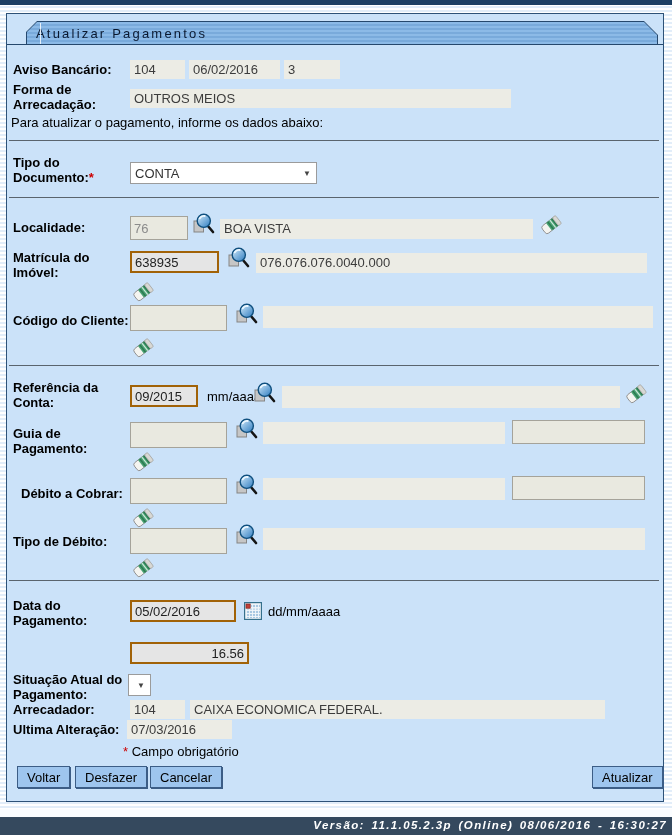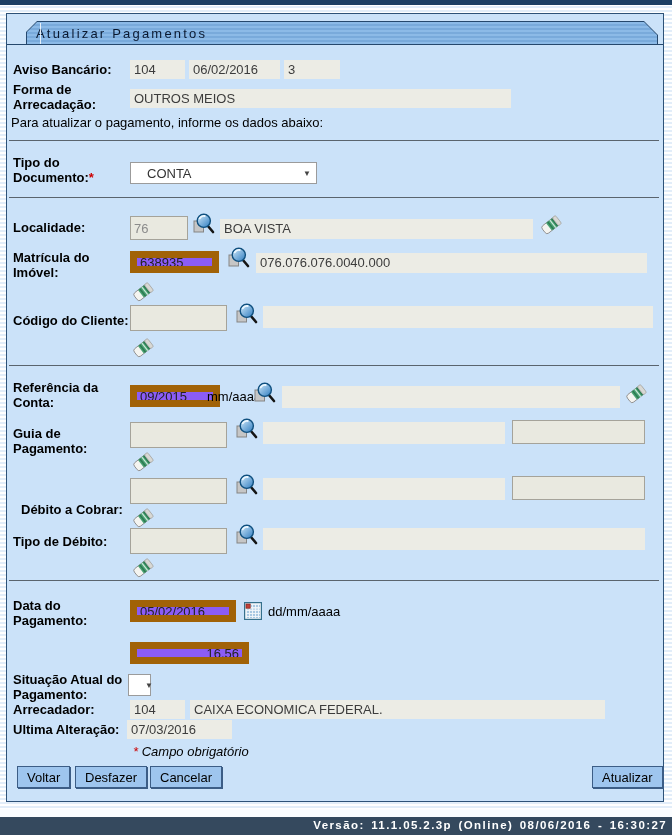--- a/index.html
+++ b/index.html
@@ -24,40 +24,40 @@
   .tab-title { padding-left:9px; font-size:13px; letter-spacing:2.2px; color:#0a1930; }
   .tab-line { position:absolute; left:0; top:30px; width:100%; border-top:1px solid #26486d; }
 
   .lbl { position:absolute; width:118px; font-size:13px; font-weight:bold; color:#000; line-height:1.16; }
   .txt { position:absolute; font-size:13px; color:#000; }
   .req { color:#cc0000; }
   .sep { position:absolute; left:2px; width:650px; border-top:1px solid #5a646e; height:0; }
 
   .flat { position:absolute; background:#ecece5; color:#3c3c3c; font-size:13px;
     box-sizing:border-box; padding:2px 0 0 4px; white-space:nowrap; overflow:hidden; }
-  input.inp { position:absolute; box-sizing:border-box; background:#8b5cf6; border:7px solid #a16207;
+  input.inp { position:absolute; box-sizing:border-box; background:#e5e5e5; border:2px solid #a16207;
     font-family:"Liberation Sans",sans-serif; font-size:13px; color:#222; padding:0 3px; }
   input.inp.dis { background:#e9e9e0; border:1px solid #a5a39a; color:#8b8b8b; }
   input.inp.right { text-align:right; }
 
   .selectbox { position:absolute; box-sizing:border-box; background:#fff; border:1px solid #9b9b9b;
-    font-size:13px; color:#333; display:flex; align-items:center; padding-left:16px; cursor:default; }
+    font-size:13px; color:#333; display:flex; align-items:center; padding-left:4px; cursor:default; }
   .selectbox::after { content:"▼"; font-size:8px; color:#444; margin-left:auto; padding-right:5px; }
 
   .icon-btn { position:absolute; width:23px; height:23px; padding:0; border:none; background:transparent; cursor:pointer; }
   .icon-btn svg { display:block; }
 
   .btn { position:absolute; height:22px; background:#9ec5ee; border:1px solid #3c5d86;
     box-shadow:1px 1px 0 #3c5d86; font-family:"Liberation Sans",sans-serif; font-size:13px;
     color:#000; padding:0 9px; cursor:pointer; }
 
   .pre-bar { position:absolute; left:0; top:809px; width:672px; height:8px; background:#fbfdff; }
   .bottom-bar { position:absolute; left:0; top:817px; width:672px; height:18px; background:#35495e;
     color:#fff; font-weight:bold; font-size:11.5px; letter-spacing:1.4px; word-spacing:2px;
-    text-align:right; box-sizing:border-box; padding:2px 5px 0 0; }
+    text-align:right; box-sizing:border-box; padding:2px 5px 0 0;font-style:italic; }
 </style>
 </head>
 <body>
 
 <svg width="0" height="0" style="position:absolute" aria-hidden="true">
   <defs>
     <linearGradient id="lens" x1="0" y1="0" x2="1" y2="1">
       <stop offset="0" stop-color="#d3ebfb"></stop>
         <stop offset="1" stop-color="#2e7cc0"></stop>
     </linearGradient>
@@ -157,21 +157,21 @@
   <div class="flat" style="left:256px; top:292px; width:390px; height:22px;"></div>
   <button class="icon-btn" style="left:125px; top:322px;">
       <svg width="23" height="23">
         <use href="#sym-eraser"></use>
       </svg>
     </button>
 
   <div class="sep" style="top:351px;"></div>
 
   <div class="lbl" style="left:6px; top:366px;">Referência da Conta:</div>
-  <input class="inp" style="left: 123px; top: 371px; width: 90px; height: 22px;" value="09/2015">
+  <input class="inp" style="left: 123px; top: 371px; width: 68px; height: 22px;" value="09/2015">
   <div class="txt" style="left:200px; top:375px;">mm/aaaa</div>
   <button class="icon-btn" style="left:246px; top:367px;">
       <svg width="23" height="23">
         <use href="#sym-search"></use>
       </svg>
     </button>
   <div class="flat" style="left:275px; top:372px; width:338px; height:22px;"></div>
   <button class="icon-btn" style="left:618px; top:368px;">
       <svg width="23" height="23">
         <use href="#sym-eraser"></use>
@@ -186,21 +186,21 @@
       </svg>
     </button>
   <div class="flat" style="left:256px; top:408px; width:242px; height:22px;"></div>
   <input class="inp dis" style="left: 505px; top: 406px; width: 133px; height: 24px;" readonly="" value="">
   <button class="icon-btn" style="left:125px; top:436px;">
       <svg width="23" height="23">
         <use href="#sym-eraser"></use>
       </svg>
     </button>
 
-  <div class="lbl" style="left:6px; top:488px;padding-left:8px;">Débito a Cobrar:</div>
+  <div class="lbl" style="left:6px; top:472px;padding-left:8px;">Débito a Cobrar:</div>
   <input class="inp dis" style="left: 123px; top: 464px; width: 97px; height: 26px;" readonly="" value="">
   <button class="icon-btn" style="left:228px; top:459px;">
       <svg width="23" height="23">
         <use href="#sym-search"></use>
       </svg>
     </button>
   <div class="flat" style="left:256px; top:464px; width:242px; height:22px;"></div>
   <input class="inp dis" style="left: 505px; top: 462px; width: 133px; height: 24px;" readonly="" value="">
   <button class="icon-btn" style="left:125px; top:492px;">
       <svg width="23" height="23">
@@ -240,21 +240,21 @@
     <span></span>
   </div>
 
   <div class="lbl" style="left:6px; top:688px;">Arrecadador:</div>
   <div class="flat" style="left:123px; top:686px; width:55px; height:19px;">104</div>
   <div class="flat" style="left:183px; top:686px; width:415px; height:19px;">CAIXA ECONOMICA FEDERAL.</div>
 
   <div class="lbl" style="left:6px; top:708px;">Ultima Alteração:</div>
   <div class="flat" style="left:120px; top:706px; width:105px; height:19px;">07/03/2016</div>
 
-  <div class="txt" style="left:126px; top:730px;font-style:italic;"><span class="req">*</span> <span>Campo obrigatório</span></div>
+  <div class="txt" style="left:116px; top:730px;"><span class="req">*</span> <span>Campo obrigatório</span></div>
 
   <button class="btn" style="left:10px; top:752px;">Voltar</button>
   <button class="btn" style="left:68px; top:752px;">Desfazer</button>
   <button class="btn" style="left:143px; top:752px;">Cancelar</button>
   <button class="btn" style="left:585px; top:752px;">Atualizar</button>
 
 </div>
 
 <div class="pre-bar"></div>
 <div class="bottom-bar">

